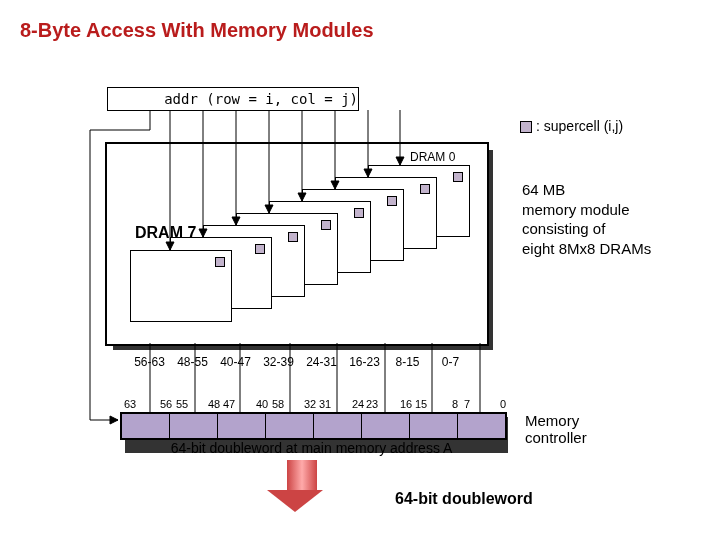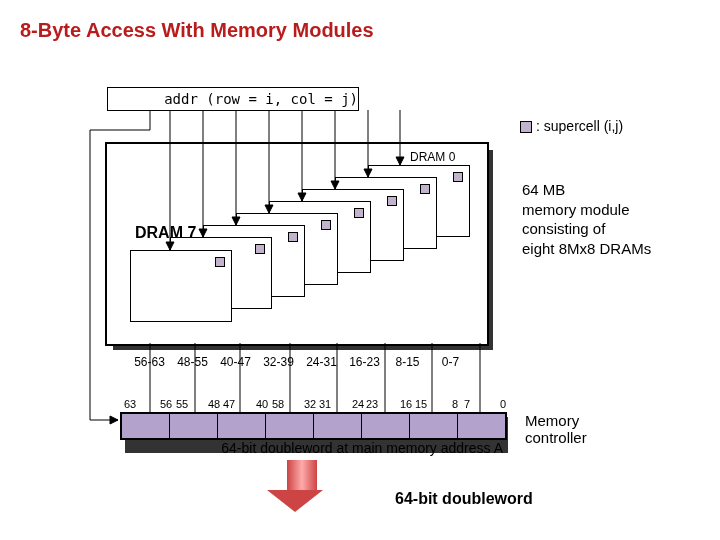--- a/index.html
+++ b/index.html
@@ -15,21 +15,21 @@
 .dram{position:absolute;width:100px;height:70px;background:#fff;border:1px solid #000}
 .supercell{position:absolute;right:6px;top:6px;width:8px;height:8px;background:#c2b3cc;border:1px solid #000}
 .bits-row{position:absolute;left:128px;top:356px;font-size:12px;line-height:1.1}
 .bits-row span{display:inline-block;width:43px;text-align:center}
 .bitnum-row{position:absolute;left:110px;top:398px;font-size:11px;width:420px}
 .bitnum-row span{position:absolute}
 .word-shadow{position:absolute;left:125px;top:417px;width:383px;height:36px;background:#333}
 .word{position:absolute;left:120px;top:412px;width:383px;height:24px;border:2px solid #000;display:flex;background:#fff}
 .word div{flex:1;background:#b3a3cc;border-right:1px solid #000}
 .word div:last-child{border-right:none}
-.word-label{position:absolute;left:120px;top:440px;width:383px;text-align:right;font-size:14px}
+.word-label{position:absolute;left:120px;top:440px;width:383px;text-align:center;font-size:14px}
 .mc-label{position:absolute;left:525px;top:412px;font-size:15px}
 .dw-out{position:absolute;left:395px;top:490px;font-size:16px;font-weight:bold}
 .arrow-down{position:absolute;left:280px;top:460px}
 .arrow-body{width:30px;height:30px;background:linear-gradient(to right,#c44,#faa,#c44);margin:0 auto}
 .arrow-head{width:0;height:0;border-left:28px solid transparent;border-right:28px solid transparent;border-top:22px solid #c44;margin-left:-13px}
 svg.wires{position:absolute;left:0;top:0;pointer-events:none}
 </style>
 </head>
 <body>
 

